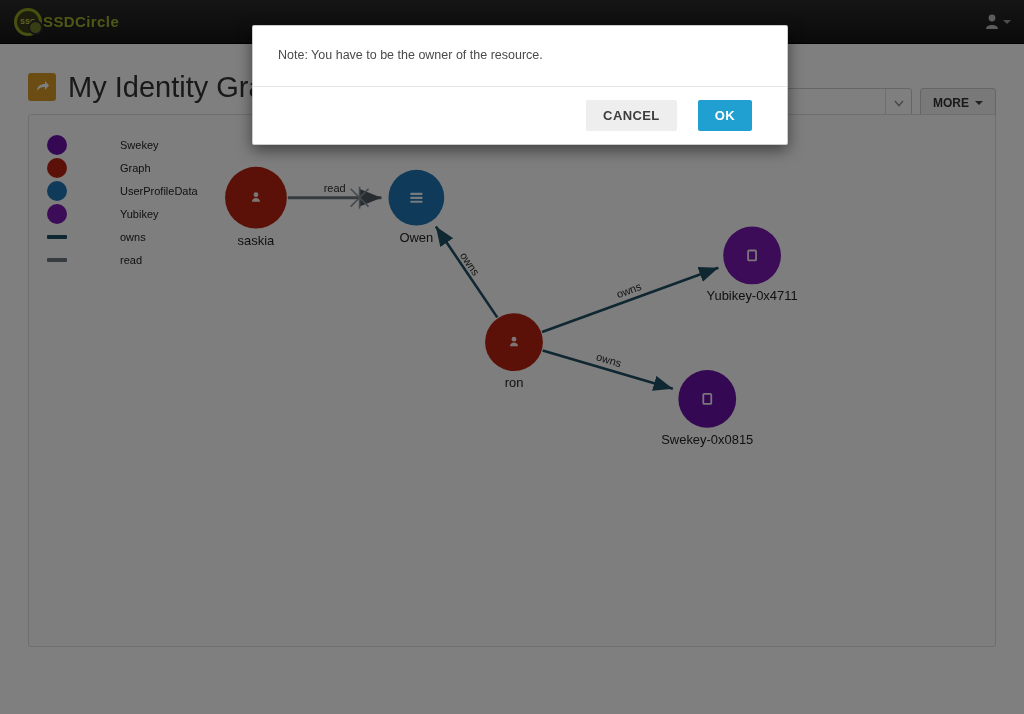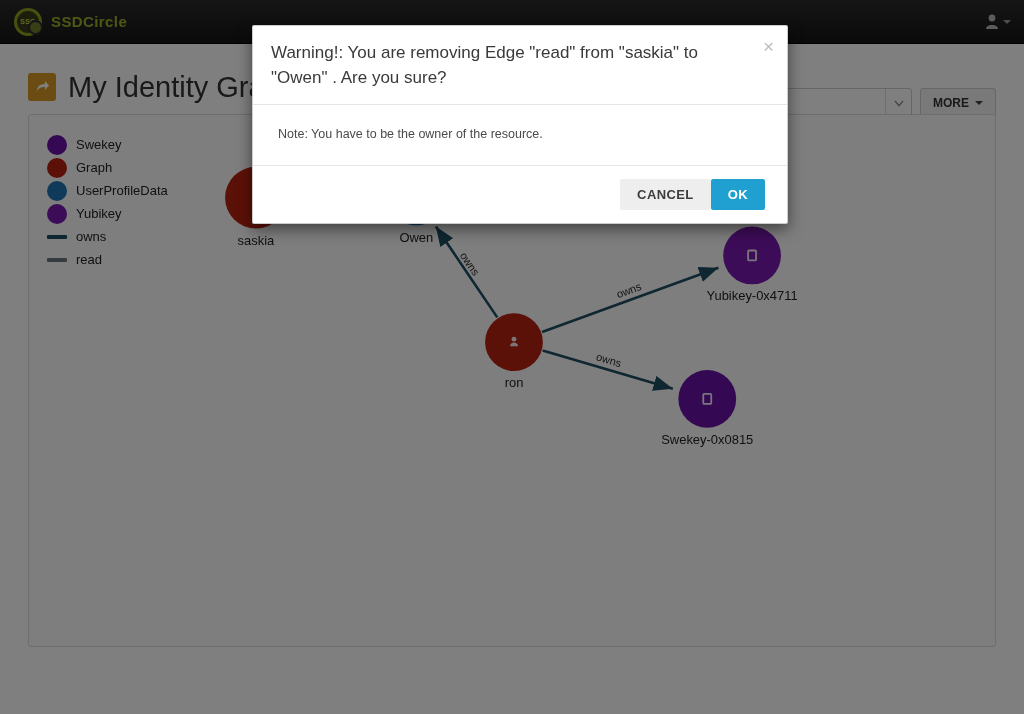--- a/index.html
+++ b/index.html
@@ -16,21 +16,21 @@
   #page { position: absolute; inset: 0; background: #ffffff; }
 
   
   .navbar {
     position: absolute; left: 0; top: 0; width: 1024px; height: 44px;
     background: #1f1f1f;
     background: linear-gradient(#2b2b2b, #151515);
     border-bottom: 1px solid #000;
     display: flex; align-items: center;
   }
-  .brand { display: flex; align-items: center; padding-left: 14px; gap: 9px; }
+  .brand { display: flex; align-items: center; padding-left: 14px; gap: 1px; }
   .brand-logo {
     width: 28px; height: 28px; border-radius: 50%;
     border: 3px solid #8fa01e; background: #3a3a1c;
     position: relative;
     display: flex; align-items: center; justify-content: center;
   }
   .brand-logo .sso-text {
     font-size: 7px; color: #c6d24a; font-weight: bold; letter-spacing: .3px;
   }
   .brand-logo::after {
@@ -101,21 +101,21 @@
     position: absolute; left: 28px; top: 70px; width: 968px; height: 533px;
     background: #fdfdfd; border: 1px solid #dcdcdc; border-radius: 3px;
   }
   .graph-svg { position: absolute; inset: 0; width: 100%; height: 100%; }
 
   
   .legend { position: absolute; left: 18px; top: 18px; }
   .legend-row { display: flex; align-items: center; height: 23px; gap: 9px; }
   .legend-dot { width: 20px; height: 20px; border-radius: 50%; flex: none; }
   .legend-line { width: 20px; height: 4px; border-radius: 1px; flex: none; }
-  .legend-label { font-size: 13px; color: #222; white-space: nowrap; }
+  .legend-label { font-size: 11px; color: #222; white-space: nowrap; margin-left: 44px; }
 
   
   .backdrop {
     position: absolute; inset: 0; background: rgba(0,0,0,0.5); z-index: 50;
   }
   .dialog {
     position: absolute; left: 252px; top: 25px; width: 536px;
     background: #fff; border-radius: 2px; z-index: 60;
     box-shadow: 0 5px 15px rgba(0,0,0,.5);
     border: 1px solid rgba(0,0,0,.2);
@@ -132,21 +132,21 @@
     position: absolute; right: 13px; top: 11px;
     font-size: 19px; line-height: 1; color: #bdbdbd; cursor: pointer;
     background: none; border: none; padding: 0;
     font-family: "Liberation Sans", sans-serif;
   }
   .dialog-body {
     padding: 15px 18px 17px 18px; border-bottom: 1px solid #e5e5e5;
   }
   .dialog-note { font-size: 12.5px; color: #4a4a4a; margin: 7px; }
   .dialog-foot {
-    padding: 13px 22px; display: flex; justify-content: flex-end; gap: 0;
+    padding: 13px 35px; display: flex; justify-content: flex-end; gap: 21px;
   }
   .btn {
     border: none; border-radius: 2px; cursor: pointer;
     font-size: 13px; font-weight: bold; letter-spacing: .4px;
     font-family: "Liberation Sans", sans-serif;
   }
   .btn-cancel { background: #eeeeee; color: #3d3d3d; padding: 8px 17px; }
   .btn-ok { background: #20a0d0; color: #ffffff; padding: 8px 17px; }
 </style>
 </head>
@@ -301,24 +301,20 @@
           </div>
         </div>
     </div>
 
   </div>
 </div>
 
 <div class="backdrop"></div>
 
 <div class="dialog">
-  <div class="dialog-head">
-    <p class="dialog-title">Warning!: You are removing Edge "read" from "saskia" to "Owen" . Are you sure?</p>
-    <button class="dialog-close">×</button>
-  </div>
   <div class="dialog-body">
     <p class="dialog-note">Note: You have to be the owner of the resource.</p>
   </div>
   <div class="dialog-foot">
     <button class="btn btn-cancel">CANCEL</button>
     <button class="btn btn-ok">OK</button>
   </div>
 </div>
 
 </body></html>

